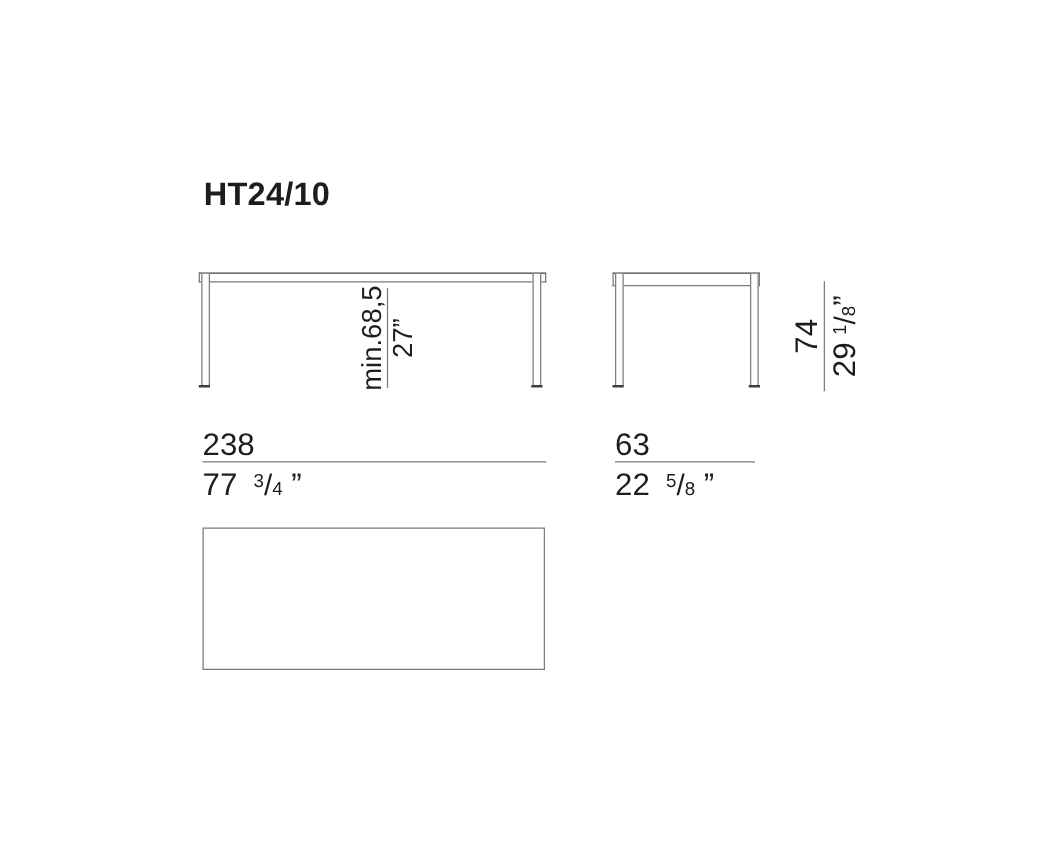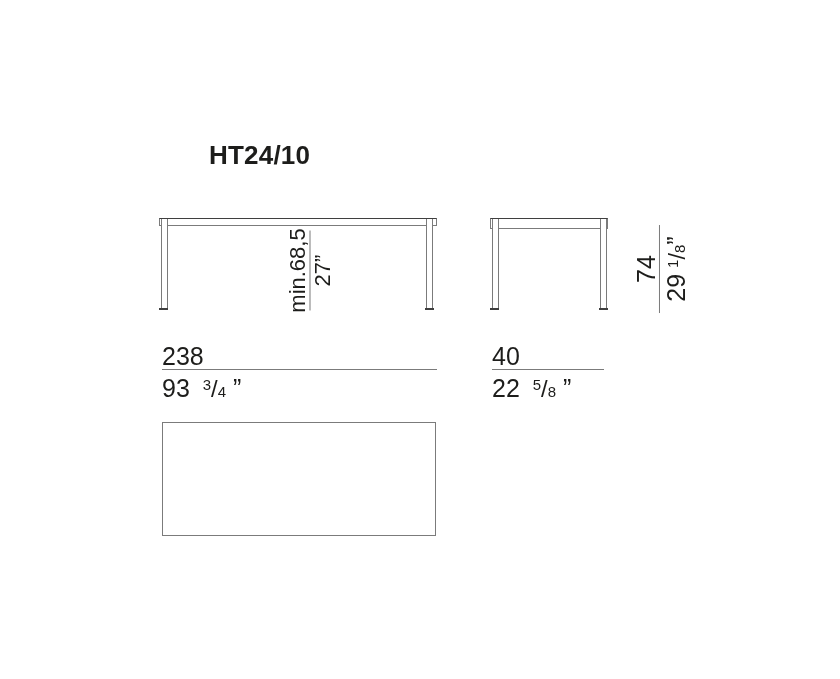--- a/index.html
+++ b/index.html
@@ -87,21 +87,21 @@
   .fr { margin-left: 6px; white-space: nowrap; }
   .fr sup { font-size: 0.60em; vertical-align: 0.45em; }
   .fr .sl { font-size: 0.95em; }
   .fr sub { font-size: 0.60em; vertical-align: -0.02em; }
 </style>
 </head>
 <body>
 
 <div id="canvas">
 
-  <div class="abs title" style="left:163px; top:140px;margin-left:46px;">HT24/10</div>
+  <div class="abs title" style="left:163px; top:140px;">HT24/10</div>
 
   <div>
     <div class="abs slab" style="left:159px; top:218px; width:278px; height:8px;"></div>
     <div class="abs leg" style="left:161px; top:219px; width:7px; height:89px;"></div>
     <div class="abs leg" style="left:426px; top:219px; width:7px; height:89px;"></div>
     <div class="abs foot" style="left:159px; top:308px; width:9px; height:2px;"></div>
     <div class="abs foot" style="left:425px; top:308px; width:9px; height:2px;"></div>
   </div>
 
   <div class="abs vdim small" style="left:270px; top:246px; width:80px;">
@@ -125,28 +125,28 @@
       <span>29</span>
       <span class="fr"><sup>1</sup><span class="sl">/</span><sub>8</sub></span>
       <span>”</span>
     </div>
   </div>
 
   <div class="abs hdim" style="left:162px; top:343px; width:275px;">
     <div class="metric">238</div>
     <div class="dim-rule"></div>
     <div class="imperial">
-      <span>93</span>
+      <span>77</span>
       <span class="fr"><sup>3</sup><span class="sl">/</span><sub>4</sub></span>
       <span>”</span>
     </div>
   </div>
 
   <div class="abs hdim" style="left:492px; top:343px; width:112px;">
-    <div class="metric">40</div>
+    <div class="metric">63</div>
     <div class="dim-rule"></div>
     <div class="imperial">
       <span>22</span>
       <span class="fr"><sup>5</sup><span class="sl">/</span><sub>8</sub></span>
       <span>”</span>
     </div>
   </div>
 
   <div class="abs topview" style="left:162px; top:422px; width:274px; height:114px;"></div>
 

